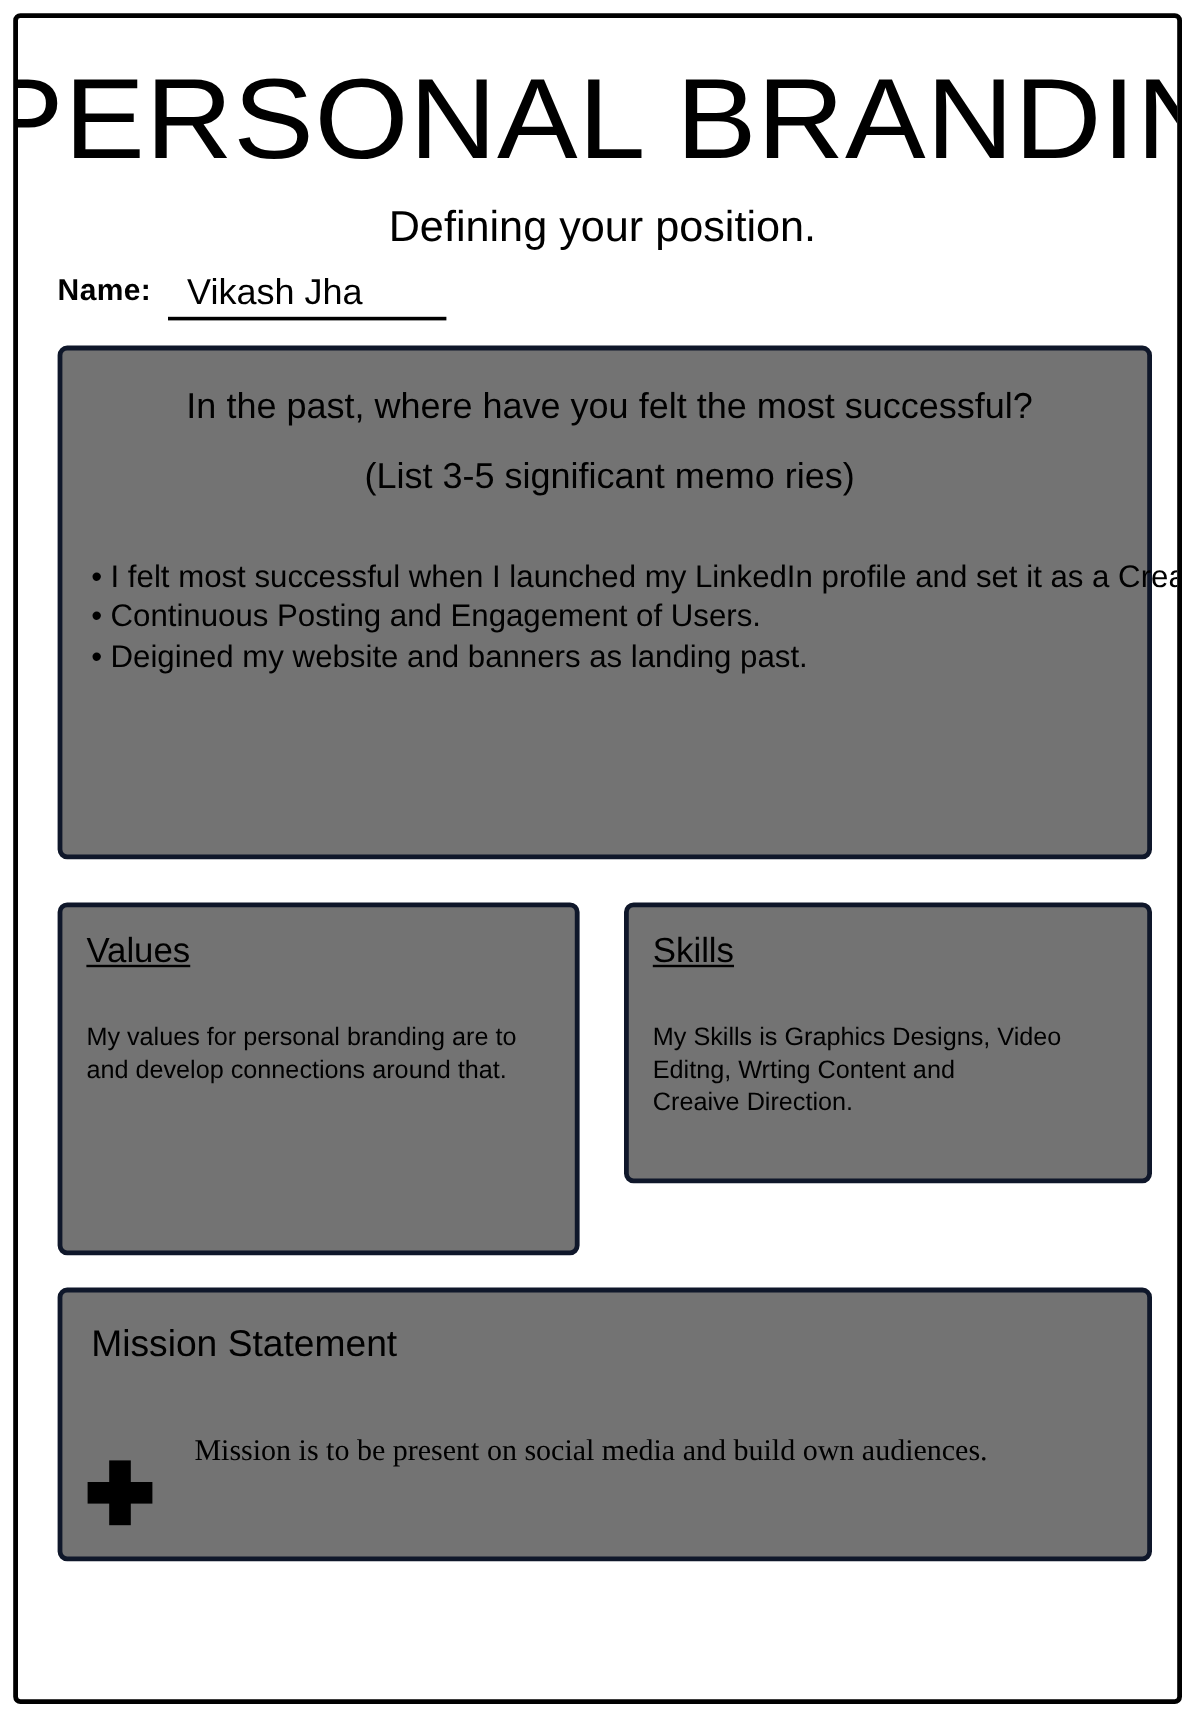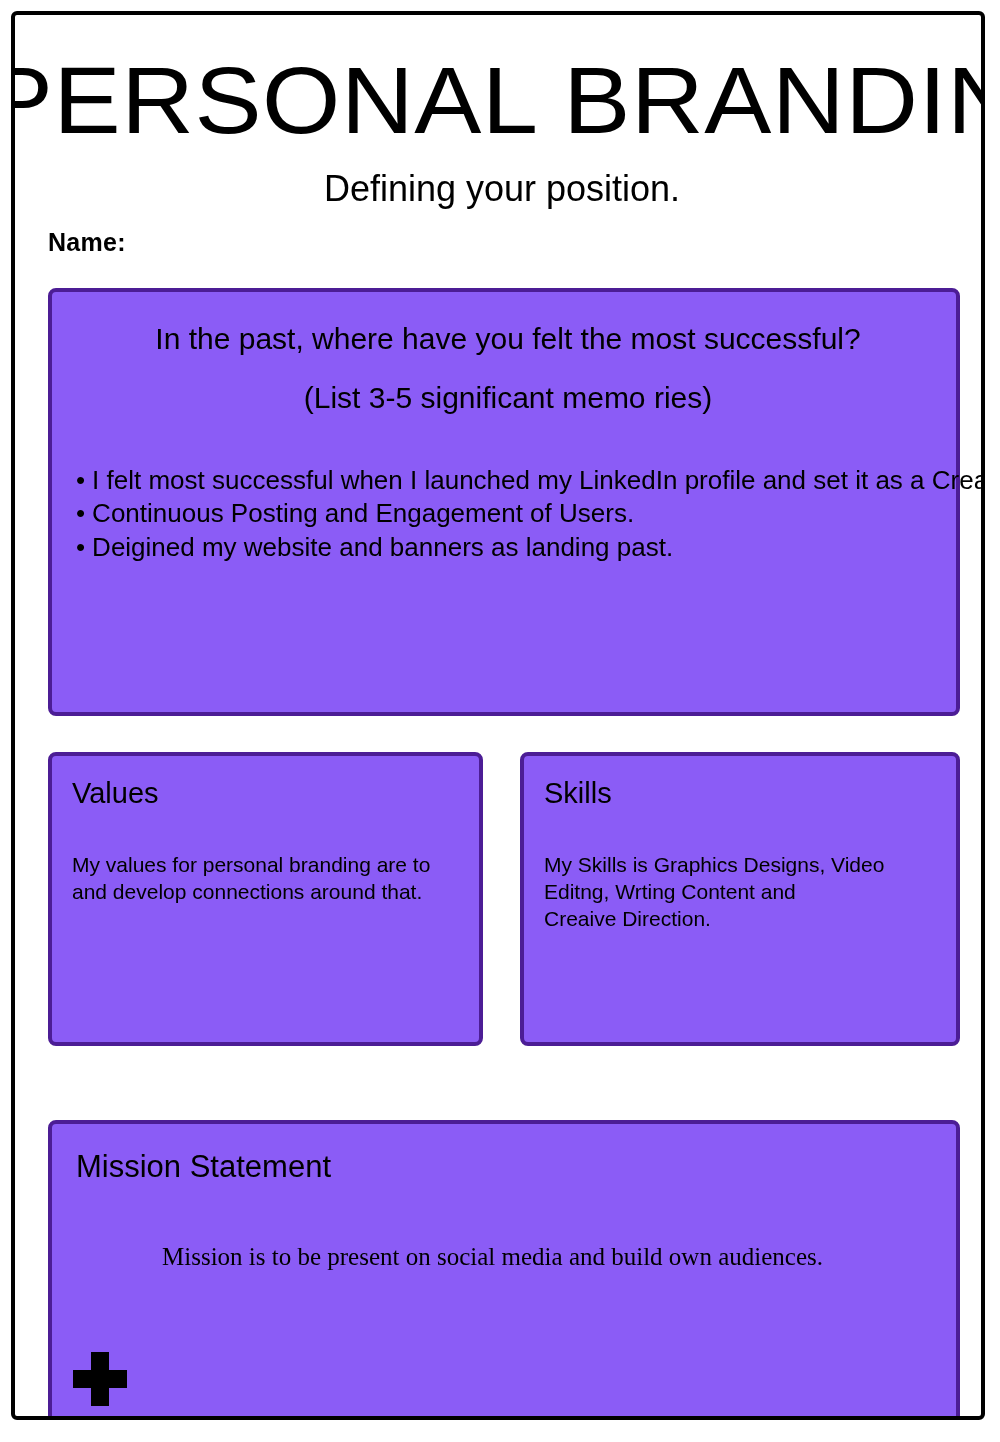--- a/index.html
+++ b/index.html
@@ -80,24 +80,24 @@
   .name-value {
     font-size: 30px;
     font-weight: 400;
     line-height: 1.05;
     white-space: nowrap;
   }
 
   
   .box {
     position: absolute;
-    border: 4px solid #4c1d95;
+    border: 4px solid #0f172a;
     border-radius: 8px;
     box-sizing: border-box;
-    background: #8b5cf6;
+    background: #737373;
   }
 
   .box-memories {
     left: 33px;
     top: 273px;
     width: 912px;
     height: 428px;
   }
   .prompt {
     position: absolute;
@@ -134,45 +134,46 @@
   .box-values {
     left: 33px;
     top: 737px;
     width: 435px;
     height: 294px;
   }
   .box-skills {
     left: 505px;
     top: 737px;
     width: 440px;
-    height: 294px;
+    height: 234px;
   }
   .box-heading {
     position: absolute;
     left: 20px;
     top: 22px;
     font-size: 29px;
     font-weight: 400;
     line-height: 1.1;
+    text-decoration: underline;
   }
   .box-body {
     position: absolute;
     left: 20px;
     top: 96px;
     width: 400px;
     font-size: 21px;
     line-height: 1.28;
   }
   .box-body span { display: block; white-space: nowrap; }
 
   .box-mission {
     left: 33px;
-    top: 1105px;
+    top: 1058px;
     width: 912px;
-    height: 316px;
+    height: 228px;
   }
   .mission-heading {
     position: absolute;
     left: 24px;
     top: 26px;
     font-family: "Liberation Sans Narrow", "Liberation Sans", sans-serif;
     font-size: 31px;
     font-weight: 400;
     line-height: 1.1;
   }
@@ -216,20 +217,23 @@
 </head>
 <body>
 
 <div class="page">
 
   <div class="title">PERSONAL BRANDING</div>
   <div class="subtitle">Defining your position.</div>
 
   <div class="name-row">
     <div class="name-label">Name:</div>
+    <div class="name-value-wrap">
+      <div class="name-value">Vikash Jha</div>
+    </div>
   </div>
 
   <div class="box box-memories">
     <div class="prompt">
       <span>In the past, where have you felt the most successful?</span>
       <span class="l2">(List 3-5 significant memo ries)</span>
     </div>
     <ul class="bullets">
       <li>I felt most successful when I launched my LinkedIn profile and set it as a Creator.</li>
       <li>Continuous Posting and Engagement of Users.</li>

